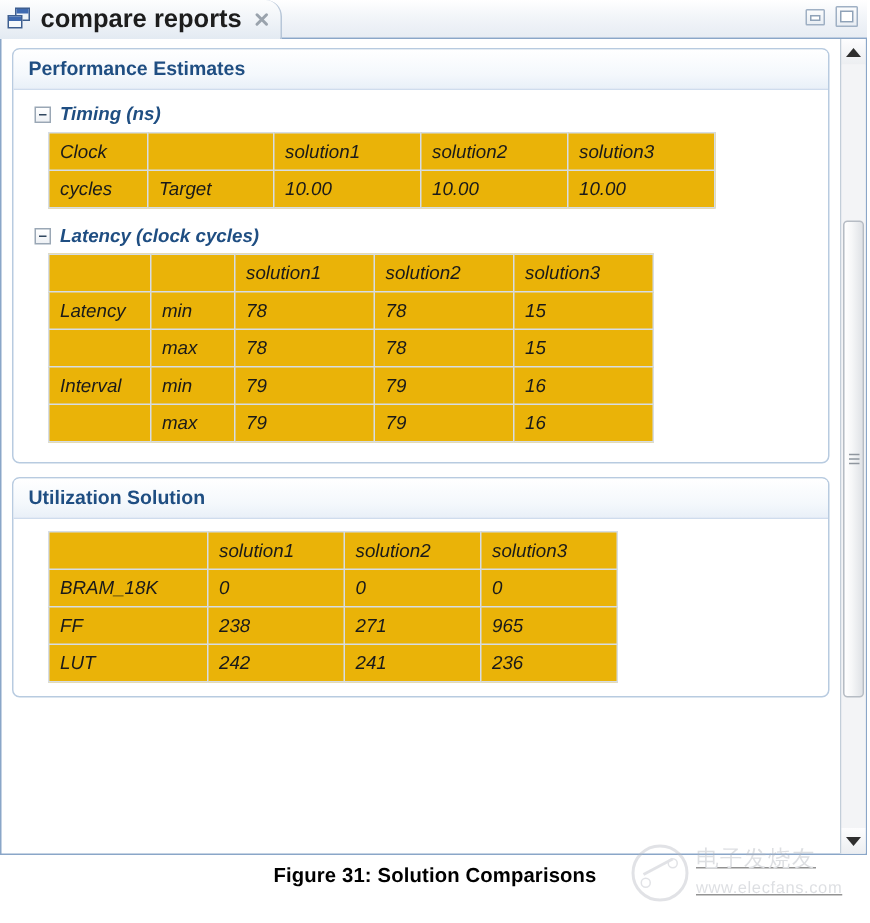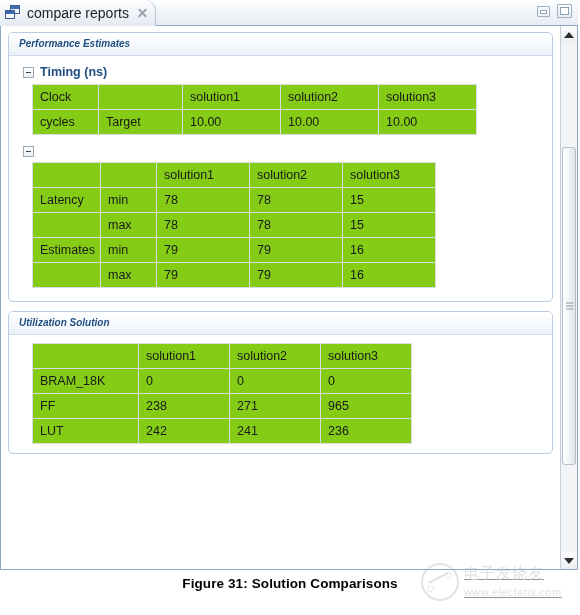--- a/index.html
+++ b/index.html
@@ -71,23 +71,24 @@
     border: 1px solid #3f5f8f;
     box-sizing: border-box;
   }
   .tab-icon .ic-front::before {
     content: "";
     position: absolute; left: 0; top: 0; right: 0;
     height: 3px;
     background: #3f6ab0;
   }
   .tab-title {
-    font-size: 14px;
+    font-size: 17px;
     color: #1d1d1d;
     white-space: nowrap;
+    font-weight: bold;
   }
   .tab-close {
     margin-left: 7px;
     width: 13px; height: 13px;
     position: relative;
     flex: 0 0 auto;
   }
   .tab-close::before, .tab-close::after {
     content: "";
     position: absolute;
@@ -216,27 +217,27 @@
     border-radius: 5px;
     background: #ffffff;
     margin-bottom: 9px;
     box-sizing: border-box;
     overflow: hidden;
   }
   .panel-head {
     background: linear-gradient(to bottom,#ffffff 0%, #f4f8fc 65%, #e9f0f8 100%);
     border-bottom: 1px solid #cfdced;
     padding: 5px 10px 6px 10px;
-    font-size: 10px;
+    font-size: 13px;
     font-weight: bold;
     color: #1f4e82;
-    font-style: italic;
   }
   .panel-body {
     padding: 6px 10px 9px 10px;
+    font-style: italic;
   }
 
   
   .subsec { margin-bottom: 4px; }
   .subsec-head {
     display: flex;
     align-items: center;
     gap: 6px;
     margin: 3px 0 5px 4px;
   }
@@ -259,21 +260,21 @@
     font-size: 12.5px;
     font-weight: bold;
     color: #1f4e82;
   }
 
   
   table.rpt {
     border-collapse: collapse;
     margin-left: 13px;
     table-layout: fixed;
-    background: #84cc16;
+    background: #eab308;
   }
   table.rpt td {
     border: 1px solid #d6dde5;
     font-size: 12.5px;
     color: #1a1a1a;
     height: 24px;
     padding: 0 7px;
     vertical-align: middle;
     white-space: nowrap;
     overflow: hidden;
@@ -424,20 +425,21 @@
                   <td>10.00</td>
                   <td>10.00</td>
                 </tr>
               </tbody>
             </table>
           </div>
 
           <div class="subsec" style="margin-top:11px;">
             <div class="subsec-head">
               <span class="tree-toggle"></span>
+              <span class="subsec-title">Latency (clock cycles)</span>
             </div>
             <table class="rpt" id="latency-table">
               <colgroup>
                   <col class="c0">
                   <col class="c1">
                   <col class="c2">
                   <col class="c3">
                   <col class="c4">
                 </colgroup>
               <tbody>
@@ -456,21 +458,21 @@
                   <td>15</td>
                 </tr>
                 <tr>
                   <td></td>
                   <td>max</td>
                   <td>78</td>
                   <td>78</td>
                   <td>15</td>
                 </tr>
                 <tr>
-                  <td>Estimates</td>
+                  <td>Interval</td>
                   <td>min</td>
                   <td>79</td>
                   <td>79</td>
                   <td>16</td>
                 </tr>
                 <tr>
                   <td></td>
                   <td>max</td>
                   <td>79</td>
                   <td>79</td>

